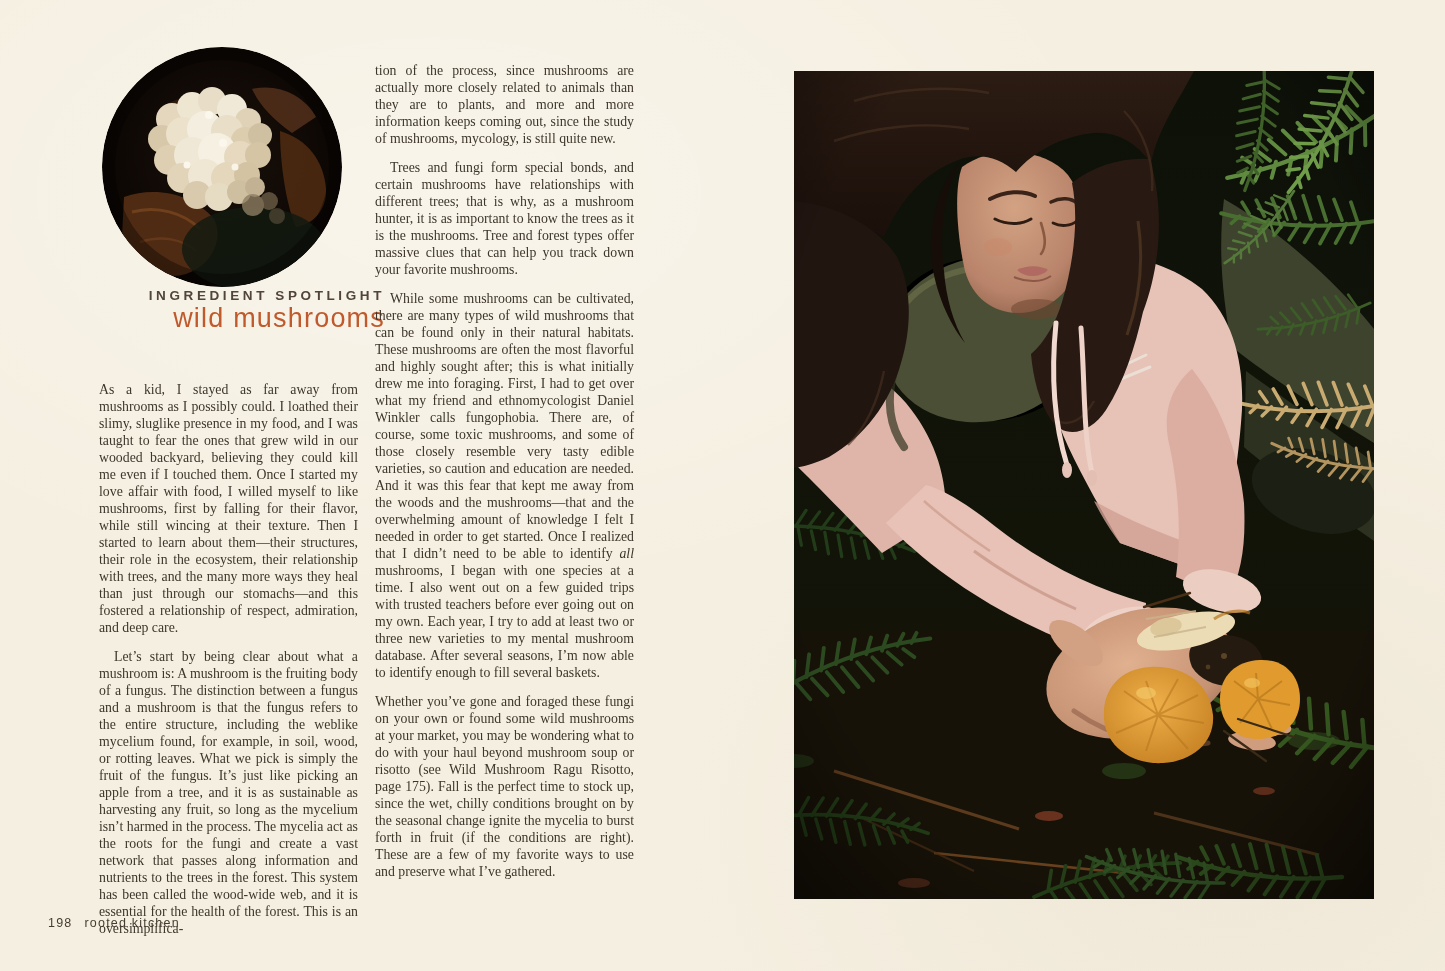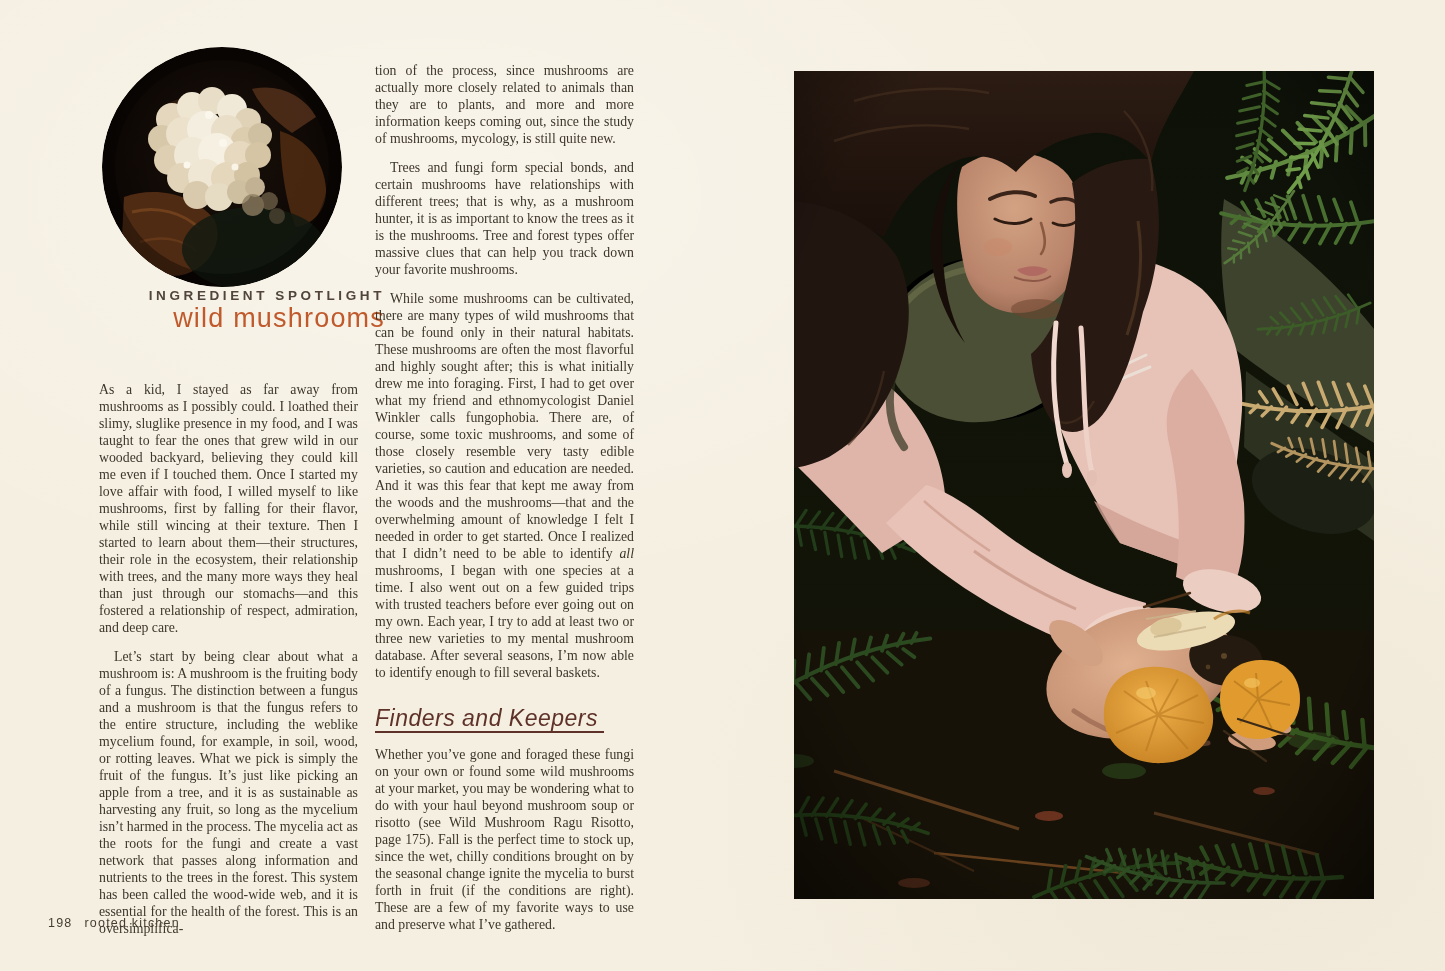--- a/index.html
+++ b/index.html
@@ -141,23 +141,20 @@
 
   <div class="col col-1">
     <p>As a kid, I stayed as far away from mushrooms as I possibly could. I loathed their slimy, sluglike presence in my food, and I was taught to fear the ones that grew wild in our wooded backyard, believing they could kill me even if I touched them. Once I started my love affair with food, I willed myself to like mushrooms, first by falling for their flavor, while still wincing at their texture. Then I started to learn about them—their structures, their role in the ecosystem, their relationship with trees, and the many more ways they heal than just through our stomachs—and this fostered a relationship of respect, admiration, and deep care.</p>
     <p class="indent">Let’s start by being clear about what a mushroom is: A mushroom is the fruiting body of a fungus. The distinction between a fungus and a mushroom is that the fungus refers to the entire structure, including the weblike mycelium found, for example, in soil, wood, or rotting leaves. What we pick is simply the fruit of the fungus. It’s just like picking an apple from a tree, and it is as sustainable as harvesting any fruit, so long as the mycelium isn’t harmed in the process. The mycelia act as the roots for the fungi and create a vast network that passes along information and nutrients to the trees in the forest. This system has been called the wood-wide web, and it is essential for the health of the forest. This is an oversimplifica-</p>
   </div>
 
   <div class="col col-2">
     <p>tion of the process, since mushrooms are actually more closely related to animals than they are to plants, and more and more information keeps coming out, since the study of mushrooms, mycology, is still quite new.</p>
     <p class="indent">Trees and fungi form special bonds, and certain mushrooms have relationships with different trees; that is why, as a mushroom hunter, it is as important to know the trees as it is the mushrooms. Tree and forest types offer massive clues that can help you track down your favorite mushrooms.</p>
     <p class="indent"><span>While some mushrooms can be cultivated, there are many types of wild mushrooms that can be found only in their natural habitats. These mushrooms are often the most flavorful and highly sought after; this is what initially drew me into foraging. First, I had to get over what my friend and ethnomycologist Daniel Winkler calls fungophobia. There are, of course, some toxic mushrooms, and some of those closely resemble very tasty edible varieties, so caution and education are needed. And it was this fear that kept me away from the woods and the mushrooms—that and the overwhelming amount of knowledge I felt I needed in order to get started. Once I realized that I didn’t need to be able to identify </span><span class="em">all</span><span> mushrooms, I began with one species at a time. I also went out on a few guided trips with trusted teachers before ever going out on my own. Each year, I try to add at least two or three new varieties to my mental mushroom database. After several seasons, I’m now able to identify enough to fill several baskets.</span></p>
-    <div>
-      <span class="section-heading">Finders and Keepers</span>
-    </div>
     <p>Whether you’ve gone and foraged these fungi on your own or found some wild mushrooms at your market, you may be wondering what to do with your haul beyond mushroom soup or risotto (see Wild Mushroom Ragu Risotto, page 175). Fall is the perfect time to stock up, since the wet, chilly conditions brought on by the seasonal change ignite the mycelia to burst forth in fruit (if the conditions are right). These are a few of my favorite ways to use and preserve what I’ve gathered.</p>
   </div>
 
   <div class="footer">
     <span class="page-number">198</span><span>rooted kitchen</span>
   </div>
 </div>
 
 <div class="main-photo">
   <svg width="580" height="828" viewBox="0 0 580 828">

